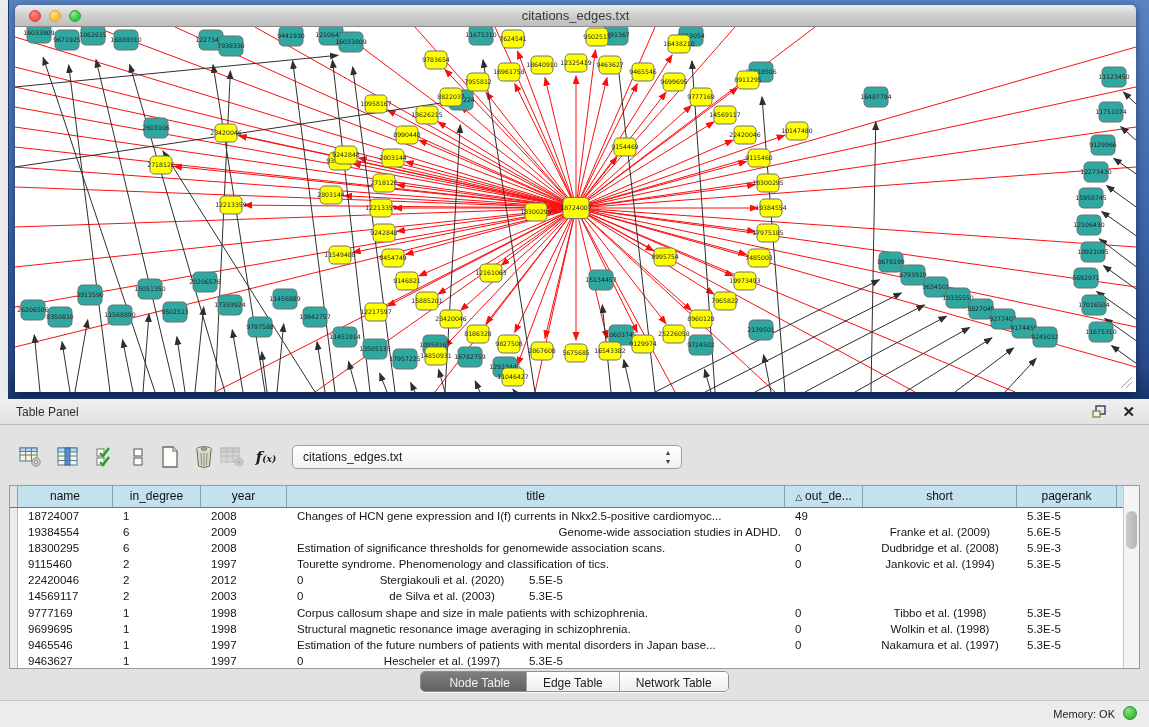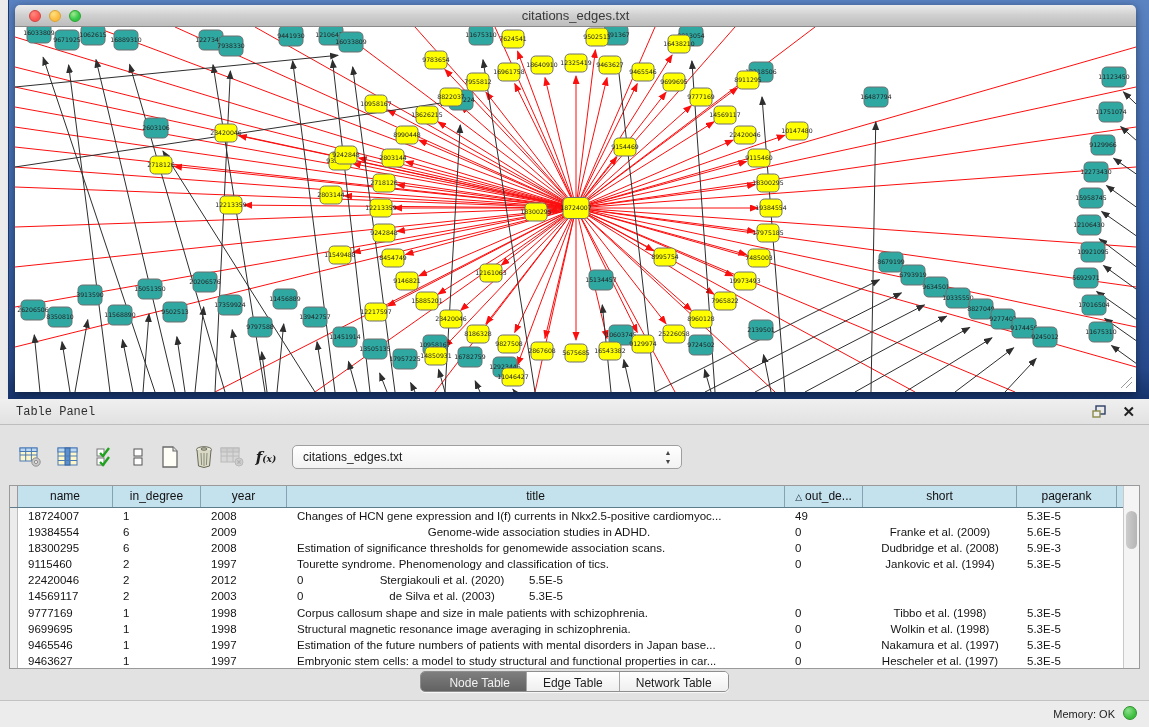--- a/index.html
+++ b/index.html
@@ -21,21 +21,21 @@
   .tl.r { left:14px; background:radial-gradient(circle at 35% 30%, #ff8a80, #fc5753 60%); border:1px solid #d4413c; }
   .tl.y { left:34px; background:radial-gradient(circle at 35% 30%, #ffe082, #fdbc40 60%); border:1px solid #d headquarters; border:1px solid #d9a430; }
   .tl.g { left:54px; background:radial-gradient(circle at 35% 30%, #9fe98e, #33c748 60%); border:1px solid #2aa32f; }
   .canvas { position:relative; width:1121px; height:365px; background:#ffffff; overflow:hidden; }
   .canvas svg { display:block; }
   .resize-handle { position:absolute; right:3px; bottom:3px; width:14px; height:14px; }
 
   
   .tp-header { position:absolute; left:0; top:399px; width:1149px; height:26px;
     background:linear-gradient(#efefef,#e2e2e2); border-bottom:1px solid #bdbdbd; }
-  .tp-header .tp-title { position:absolute; left:16px; top:6px; font-size:12px; color:#2e2e2e;font-family:Liberation Mono, monospace; }
+  .tp-header .tp-title { position:absolute; left:16px; top:6px; font-size:12px; color:#2e2e2e; }
   .tp-float { position:absolute; right:42px; top:6px; width:15px; height:14px; cursor:pointer; }
   .tp-close { position:absolute; right:14px; top:4px; font-size:15px; font-weight:bold; color:#222; cursor:pointer; }
 
   .panel-body { position:absolute; left:0; top:425px; width:1149px; height:275px; background:#e2e2e2; }
 
   .toolbar { position:absolute; left:0; top:18px; width:1149px; height:32px; }
   .tbtn { position:absolute; top:0; width:28px; height:28px; display:flex; align-items:center; justify-content:center; cursor:pointer; }
   .fx { font-family:"DejaVu Serif", serif; font-style:italic; font-weight:bold; font-size:15px; color:#1c1c1c; }
   .fx small { font-size:9px; font-weight:bold; }
   .combo { position:absolute; left:292px; top:2px; width:390px; height:24px;
@@ -806,21 +806,21 @@
           <div class="cell" style="width: 498px; text-align: left;">Changes of HCN gene expression and I(f) currents in Nkx2.5-positive cardiomyoc...</div>
           <div class="cell" style="width: 78px; text-align: left;">49</div>
           <div class="cell" style="width: 154px; text-align: center; padding-left: 4px; margin-top: 48px;">Yano et al. (2008)</div>
           <div class="cell" style="width: 100px; text-align: left;">5.3E-5</div>
         </div>
         <div class="trow">
           <div class="cell gutter" style="width: 8px;"></div>
           <div class="cell" style="width: 95px; text-align: left;">19384554</div>
           <div class="cell" style="width: 88px; text-align: left;">6</div>
           <div class="cell" style="width: 86px; text-align: left;">2009</div>
-          <div class="cell" style="width: 498px; text-align: center;">Genome-wide association studies in ADHD.</div>
+          <div class="cell" style="width: 498px; text-align: right;">Genome-wide association studies in ADHD.</div>
           <div class="cell" style="width: 78px; text-align: left;">0</div>
           <div class="cell" style="width: 154px; text-align: center; padding-left: 4px;">Franke et al. (2009)</div>
           <div class="cell" style="width: 100px; text-align: left;">5.6E-5</div>
         </div>
         <div class="trow">
           <div class="cell gutter" style="width: 8px;"></div>
           <div class="cell" style="width: 95px; text-align: left;">18300295</div>
           <div class="cell" style="width: 88px; text-align: left;">6</div>
           <div class="cell" style="width: 86px; text-align: left;">2008</div>
           <div class="cell" style="width: 498px; text-align: left;">Estimation of significance thresholds for genomewide association scans.</div>
@@ -884,21 +884,20 @@
           <div class="cell" style="width: 498px; text-align: left;">Estimation of the future numbers of patients with mental disorders in Japan base...</div>
           <div class="cell" style="width: 78px; text-align: left;">0</div>
           <div class="cell" style="width: 154px; text-align: center; padding-left: 4px;">Nakamura et al. (1997)</div>
           <div class="cell" style="width: 100px; text-align: left;">5.3E-5</div>
         </div>
         <div class="trow">
           <div class="cell gutter" style="width: 8px;"></div>
           <div class="cell" style="width: 95px; text-align: left;">9463627</div>
           <div class="cell" style="width: 88px; text-align: left;">1</div>
           <div class="cell" style="width: 86px; text-align: left;">1997</div>
-          <div class="cell" style="width: 498px; text-align: left;">Embryonic stem cells: a model to study structural and functional properties in car...</div>
           <div class="cell" style="width: 78px; text-align: left;">0</div>
           <div class="cell" style="width: 154px; text-align: center; padding-left: 4px;">Hescheler et al. (1997)</div>
           <div class="cell" style="width: 100px; text-align: left;">5.3E-5</div>
         </div>
       </div>
     <div class="vscroll">
       <div class="vthumb"></div>
     </div>
   </div>
 

